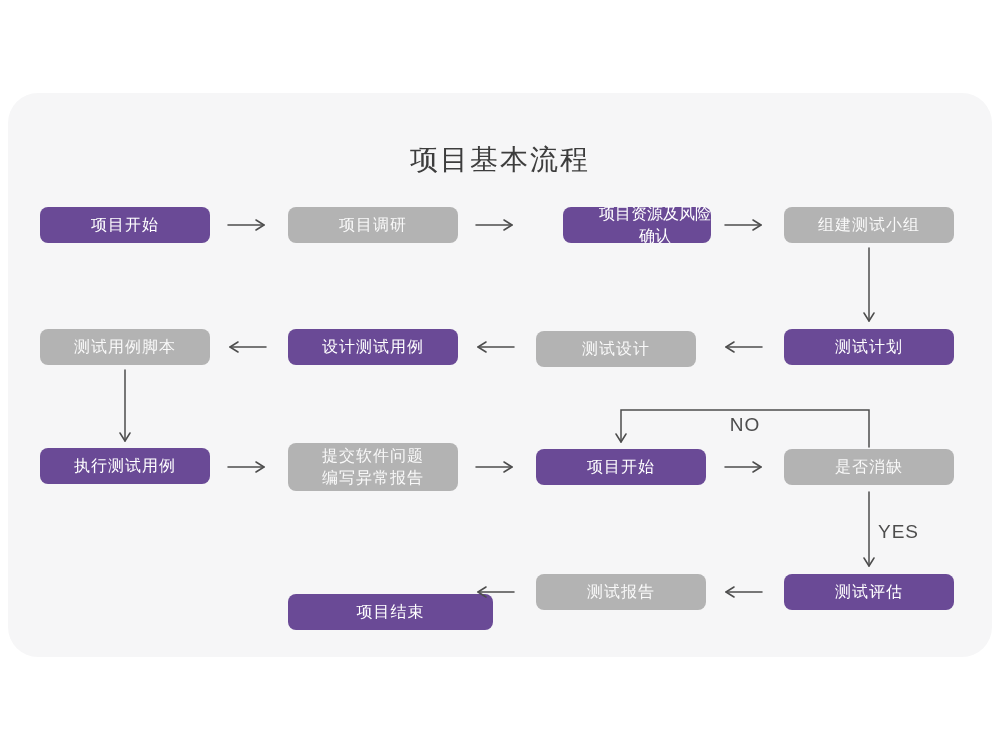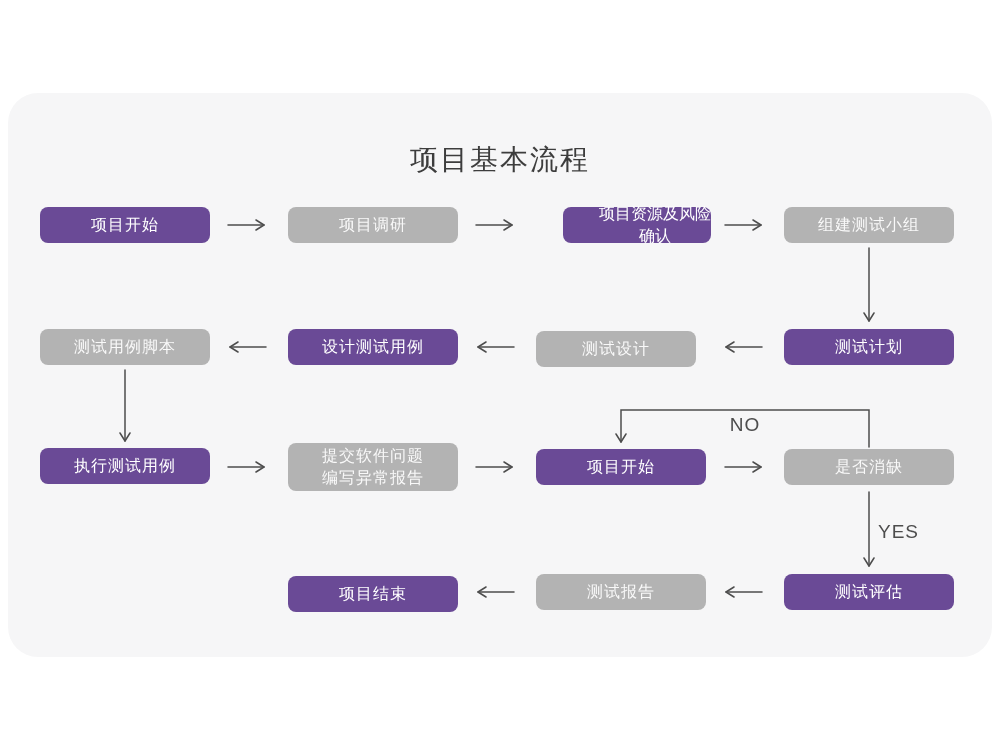--- a/index.html
+++ b/index.html
@@ -46,21 +46,21 @@
   <div class="node purple" style="left:288px;top:329px;width:170px;height:36px;">设计测试用例</div>
   <div class="node gray" style="left:536px;top:331px;width:160px;height:36px;">测试设计</div>
   <div class="node purple" style="left:40px;top:448px;width:170px;height:36px;">执行测试用例</div>
 
   <div class="node purple" style="left:784px;top:329px;width:170px;height:36px;">测试计划</div>
   <div class="node gray" style="left:288px;top:443px;width:170px;height:48px;">提交软件问题
 编写异常报告</div>
   <div class="node purple" style="left:536px;top:449px;width:170px;height:36px;">项目开始</div>
   <div class="node gray" style="left:784px;top:449px;width:170px;height:36px;">是否消缺</div>
 
-  <div class="node purple" style="left:288px;top:576px;width:170px;height:36px;">项目结束</div>
+  <div class="node purple" style="left:288px;top:594px;width:205px;height:36px;">项目结束</div>
   <div class="node gray" style="left:536px;top:574px;width:170px;height:36px;">测试报告</div>
   <div class="node purple" style="left:784px;top:574px;width:170px;height:36px;">测试评估</div>
 
   <div class="edge-label no">NO</div>
   <div class="edge-label yes">YES</div>
 
   <svg class="arrows" width="1000" height="750" viewBox="0 0 1000 750">
     <defs>
       <marker id="ah" markerUnits="userSpaceOnUse" markerWidth="14" markerHeight="14" refX="9" refY="6" orient="auto">
         <path d="M1,1 L9,6 L1,11" fill="none" stroke="#4d4d4d" stroke-width="1.5" stroke-linecap="round" stroke-linejoin="round"></path>

